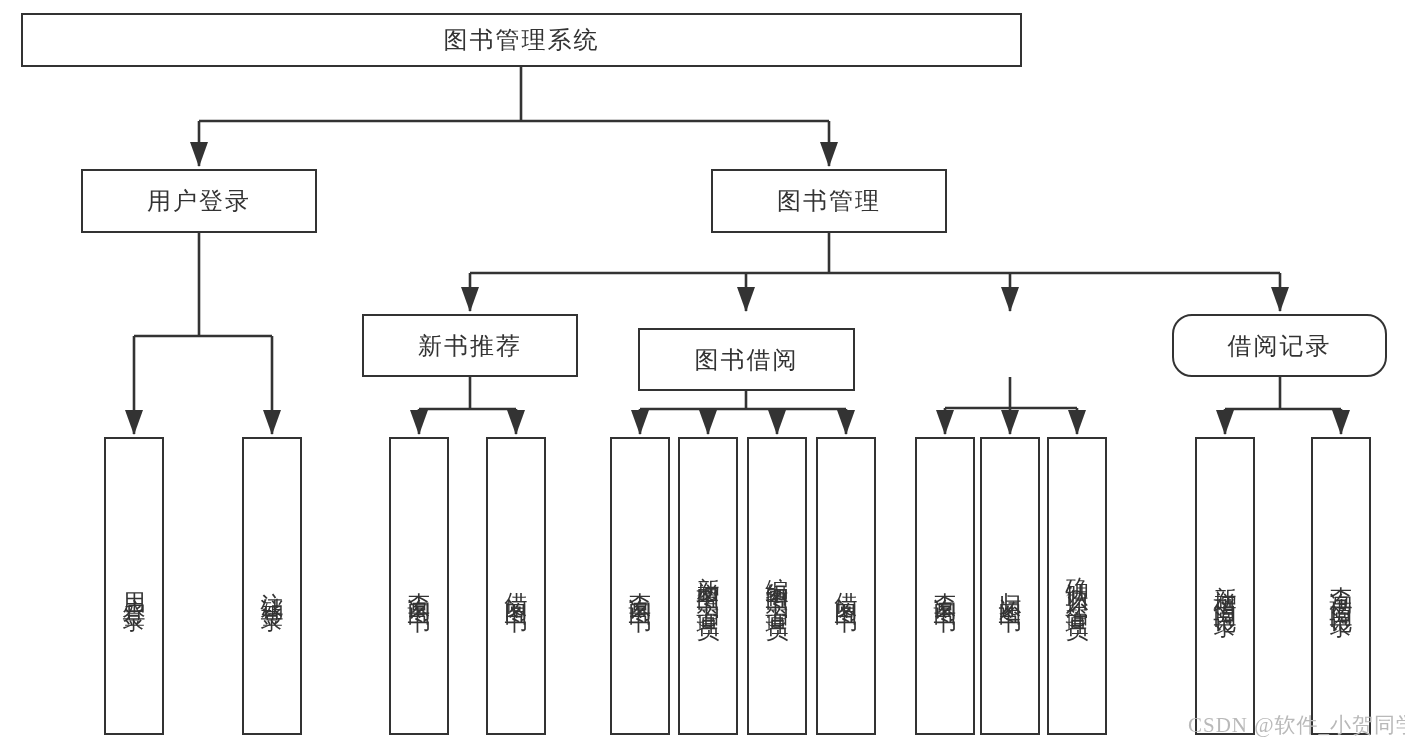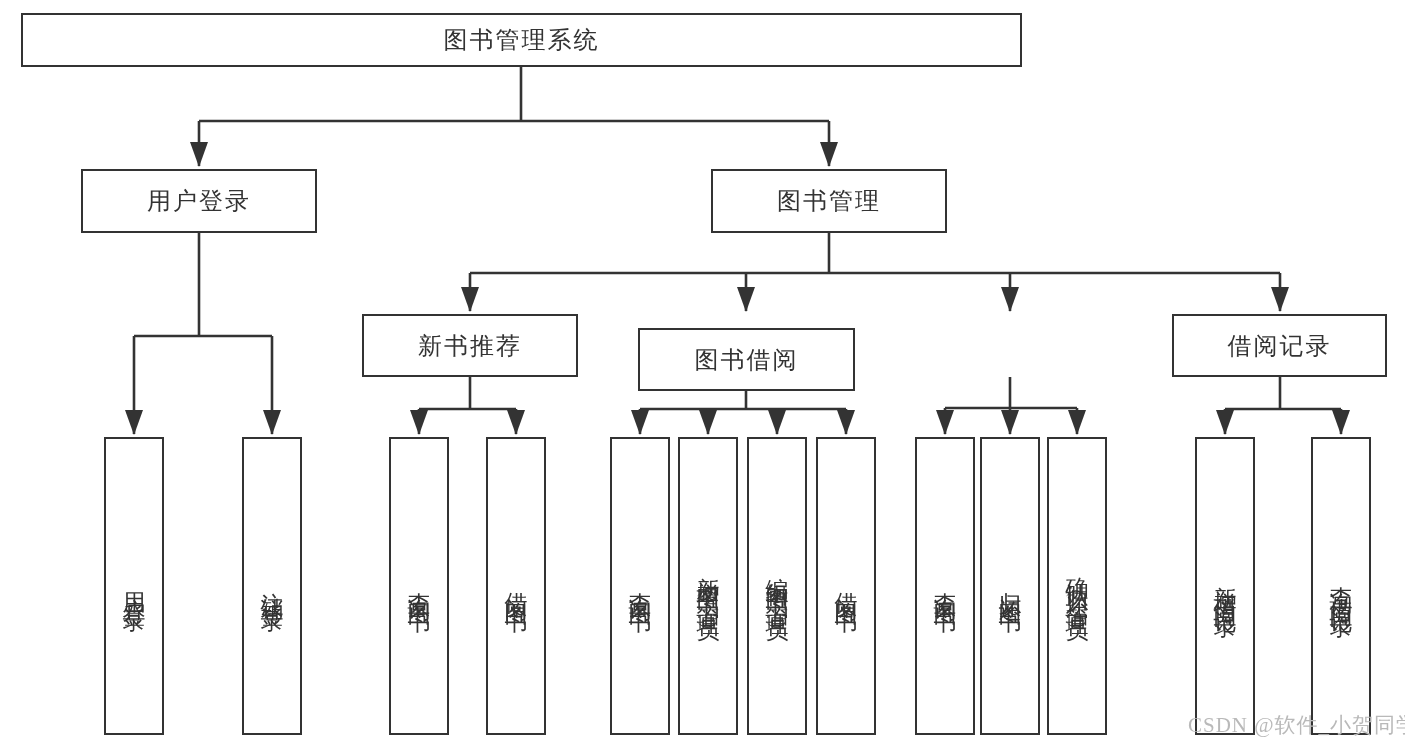--- a/index.html
+++ b/index.html
@@ -116,21 +116,21 @@
   <div class="node h" style="left:362px;top:314px;width:216px;height:63px;">
     <span>新书推荐</span>
   </div>
 
   <div class="node h" style="left:711px;top:169px;width:236px;height:64px;">
     <span>图书管理</span>
   </div>
   <div class="node h" style="left:638px;top:328px;width:217px;height:63px;">
     <span>图书借阅</span>
   </div>
-  <div class="node h" style="left:1172px;top:314px;width:215px;height:63px;">
+  <div class="node h" style="left:1172px;top:314px;width:215px;height:63px;border-radius:20px;">
     <span>借阅记录</span>
   </div>
 
   <div class="node v" style="left:104px;top:437px;width:60px;height:298px;">
     <span>用户登录</span>
   </div>
   <div class="node v" style="left:242px;top:437px;width:60px;height:298px;">
     <span>注销登录</span>
   </div>
 

